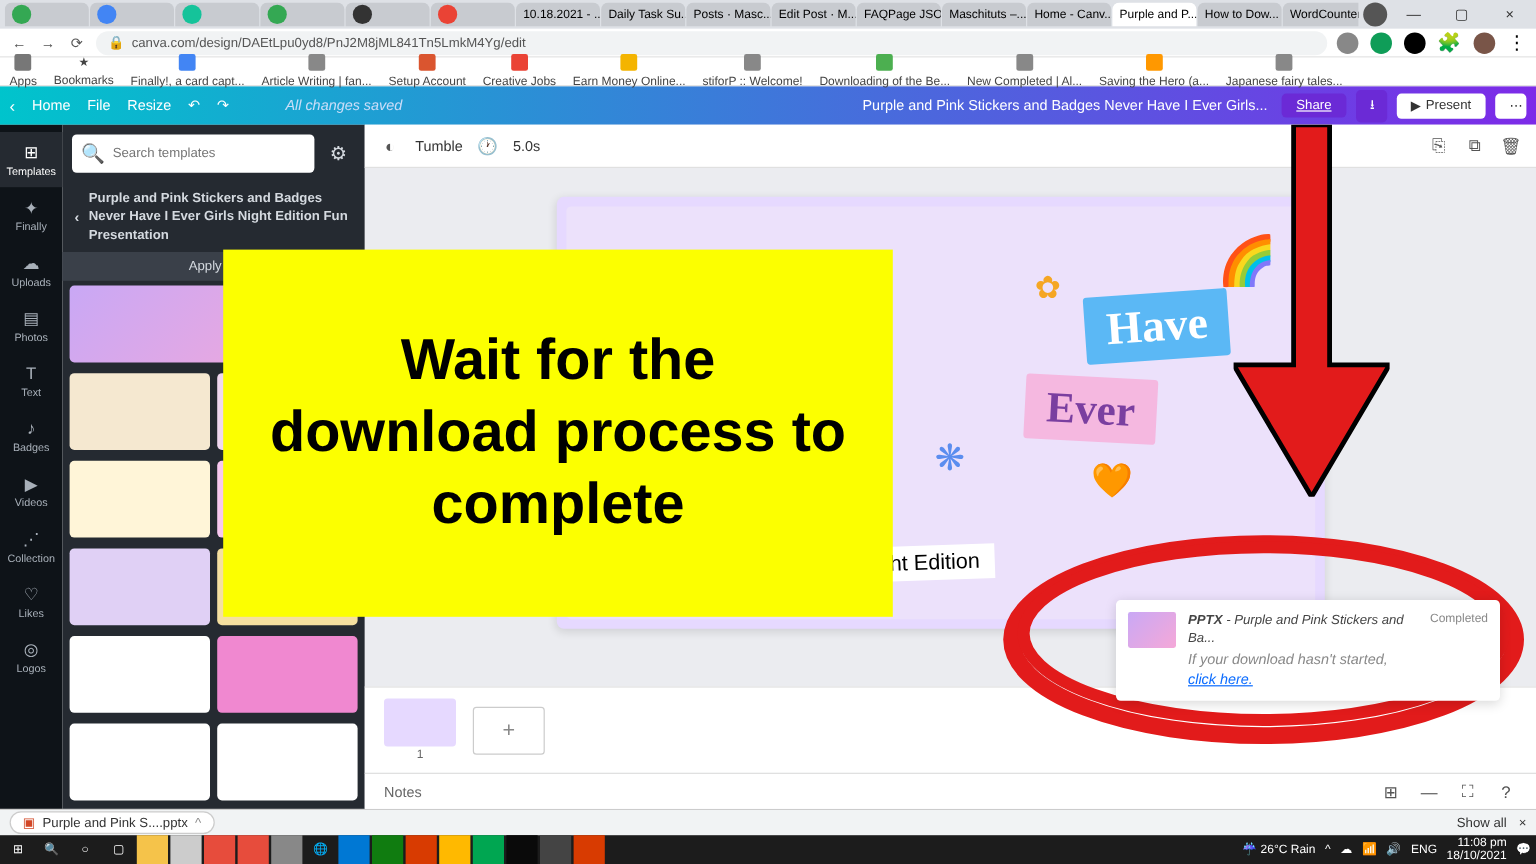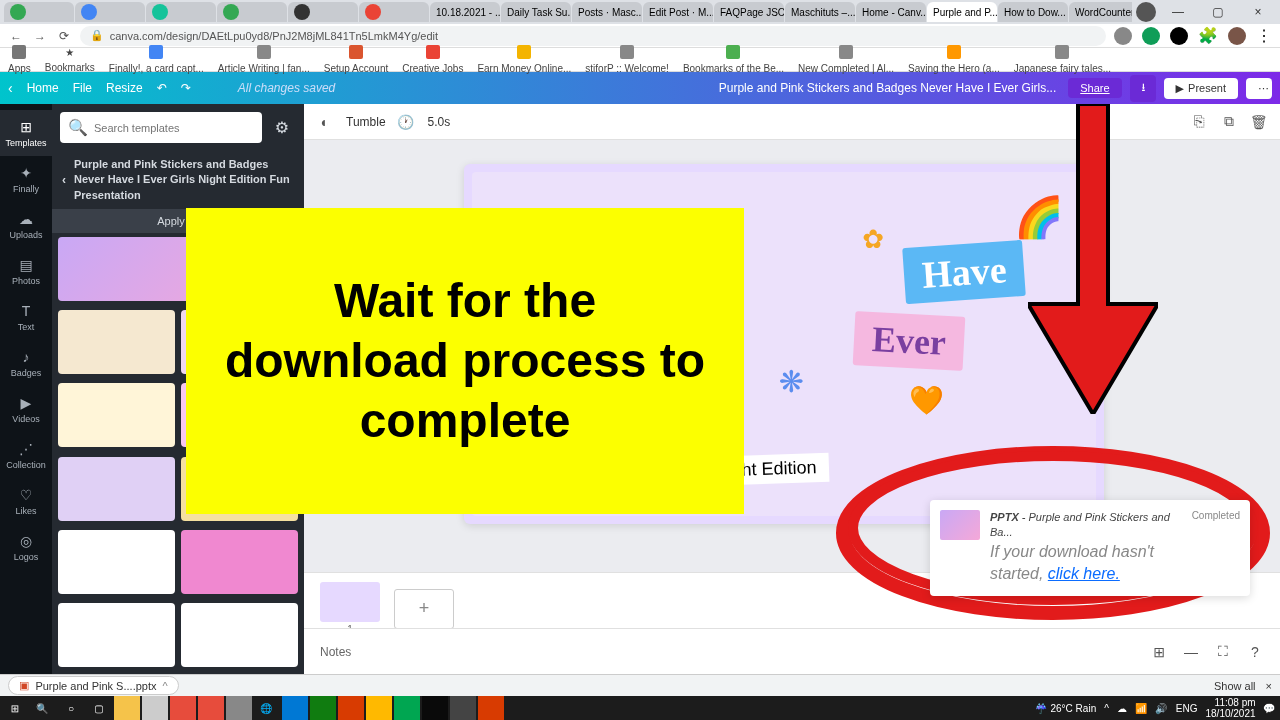--- a/index.html
+++ b/index.html
@@ -59,21 +59,21 @@
 .tb-ico { width:18px; height:18px; display:flex; align-items:center; justify-content:center; font-size:14px; color:#555; }
 
 .slide-stage { position:absolute; left:160px; top:60px; width:640px; height:360px; background:#e6d9ff; border-radius:6px; box-shadow:0 2px 8px rgba(0,0,0,.12); overflow:hidden; }
 .slide-stage::before { content:""; position:absolute; inset:8px; background:#ece1fb; border-radius:4px; }
 .sticker { position:absolute; padding:6px 18px; font-weight:bold; border-radius:3px; transform:rotate(-3deg); font-family:'Comic Sans MS', cursive; }
 
 .filmstrip { position:absolute; left:0; right:0; bottom:30px; height:72px; background:#fff; border-top:1px solid #e0e0e0; display:flex; align-items:center; padding:0 16px; gap:14px; }
 .mini-slide { width:60px; height:40px; background:#e6d9ff; border-radius:3px; display:flex; align-items:center; justify-content:center; font-size:7px; }
 .add-slide { width:60px; height:40px; border:1px solid #ccc; border-radius:3px; display:flex; align-items:center; justify-content:center; font-size:18px; color:#888; }
 
-.notes-bar { position:absolute; left:0; right:0; bottom:0; height:46px; background:#fff; border-top:1px solid #e0e0e0; display:flex; align-items:center; padding:0 16px; font-size:12px; color:#666; }
+.notes-bar { position:absolute; left:0; right:0; bottom:0; height:30px; background:#fff; border-top:1px solid #e0e0e0; display:flex; align-items:center; padding:0 16px; font-size:12px; color:#666; }
 
 .yellow-callout { position:absolute; left:186px; top:208px; width:558px; height:306px; background:#fcff00; z-index:20; display:flex; align-items:center; justify-content:center; text-align:center; padding:30px; }
 .yellow-callout span { font-size:48px; font-weight:800; line-height:1.25; color:#000; }
 
 .red-arrow { position:absolute; left:1028px; top:104px; width:130px; height:310px; z-index:25; }
 .red-circle-svg { position:absolute; left:830px; top:438px; width:446px; height:190px; z-index:15; pointer-events:none; }
 
 .dl-popup { position:absolute; right:30px; top:500px; width:320px; z-index:18; }
 .dl-item { background:#fff; border-radius:4px; box-shadow:0 2px 10px rgba(0,0,0,.15); padding:10px; display:flex; gap:10px; margin-bottom:10px; font-size:11px; color:#444; align-items:flex-start; }
 .dl-thumb { width:40px; height:30px; background:linear-gradient(135deg,#c9a8f5,#f5a8d8); border-radius:2px; flex-shrink:0; }
@@ -196,21 +196,21 @@
   <span class="bm-item">
       <span class="bm-icon" style="background:#f4b400"></span>
       <span>Earn Money Online...</span>
     </span>
   <span class="bm-item">
       <span class="bm-icon" style="background:#888"></span>
       <span>stiforP :: Welcome!</span>
     </span>
   <span class="bm-item">
       <span class="bm-icon" style="background:#4caf50"></span>
-      <span>Bookmarks of the Be...</span>
+      <span>Downloading of the Be...</span>
     </span>
   <span class="bm-item">
       <span class="bm-icon" style="background:#888"></span>
       <span>New Completed | Al...</span>
     </span>
   <span class="bm-item">
       <span class="bm-icon" style="background:#ff9800"></span>
       <span>Saving the Hero (a...</span>
     </span>
   <span class="bm-item">
@@ -366,21 +366,21 @@
 <svg class="red-circle-svg" viewBox="0 0 446 190">
   <ellipse cx="223" cy="95" rx="210" ry="80" fill="none" stroke="#e21b1b" stroke-width="14"></ellipse>
   <ellipse cx="223" cy="90" rx="200" ry="72" fill="none" stroke="#e21b1b" stroke-width="10"></ellipse>
 </svg>
 
 <div class="dl-popup">
   <div class="dl-item">
     <div class="dl-thumb"></div>
     <div class="dl-text">
       <div><b>PPTX</b><span> - Purple and Pink Stickers and Ba...</span></div>
-      <div style="font-size:16px;color:#888"><span>If your download hasn't started, </span><span class="dl-link">click here.</span></div>
+      <div style="font-size:12px;color:#888"><span>If your download hasn't started, </span><span class="dl-link">click here.</span></div>
     </div>
     <span class="dl-status">Completed</span>
   </div>
 </div>
 
 <div class="chrome-dlbar">
   <div class="dl-chip">
     <span style="color:#d24726">▣</span>
     <span>Purple and Pink S....pptx</span>
     <span style="color:#888">^</span>

